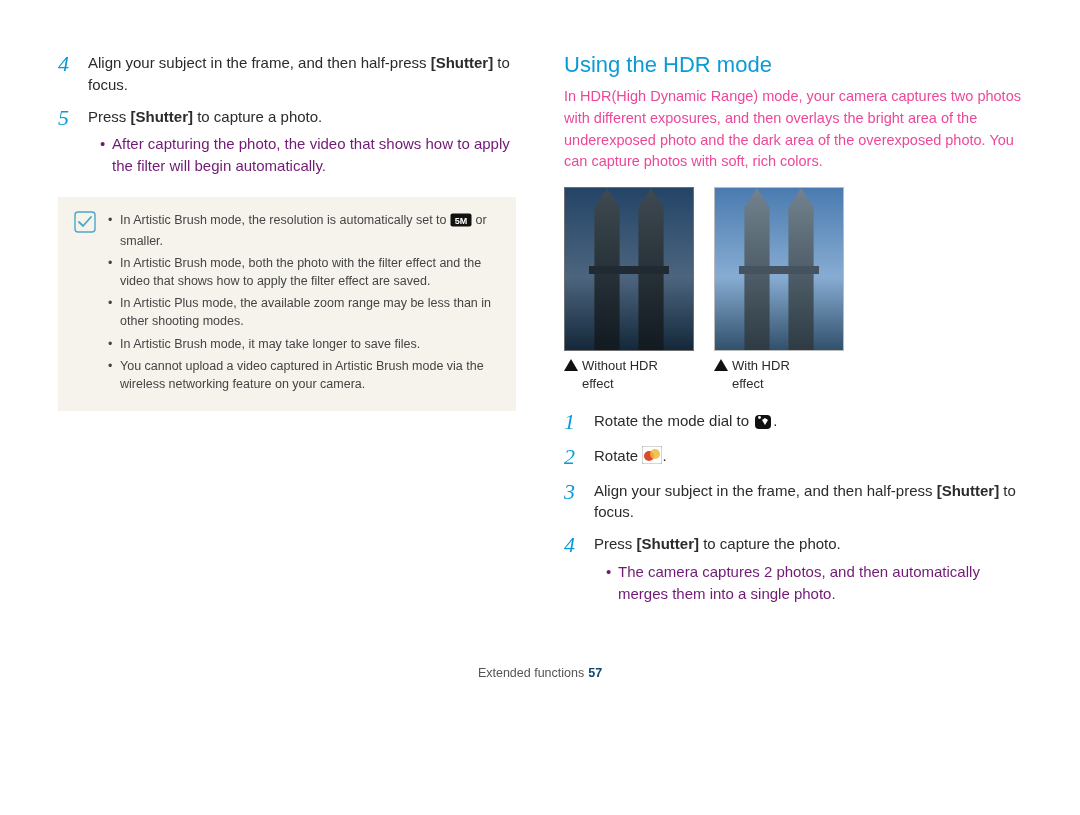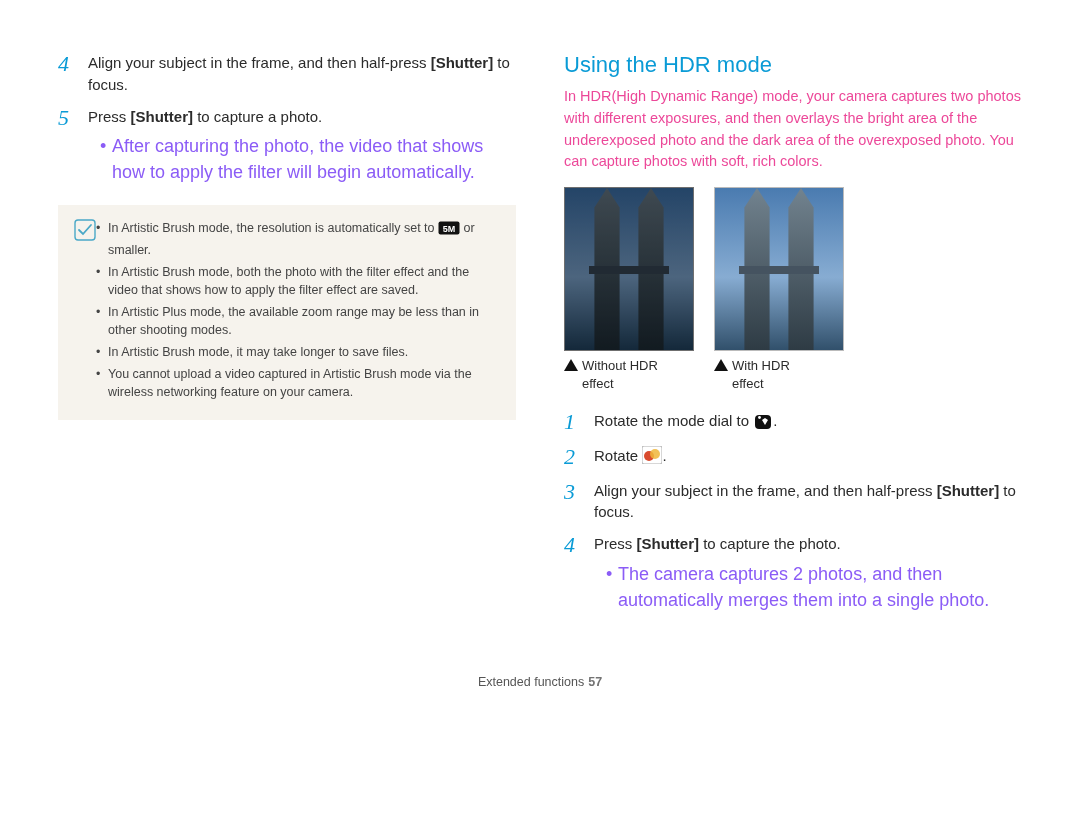--- a/index.html
+++ b/index.html
@@ -52,36 +52,37 @@
   }
   .step-body .bold { font-weight: bold; }
   .sub-bullets {
     margin: 6px 0 0 12px;
     padding: 0;
     list-style: none;
   }
   .sub-bullets li {
     position: relative;
     padding-left: 12px;
-    font-size: 18px;
-    color: #8b5cf6;
+    font-size: 15px;
+    color: #701a75;
     line-height: 1.45;
     margin-bottom: 2px;
   }
   .sub-bullets li::before {
     content: "•";
     position: absolute;
     left: 0;
     top: 0;
   }
   .note-box {
     background: #f6f3ed;
     padding: 14px 16px 14px 16px;
     margin-top: 18px;
     display: flex;
+    gap: 12px;
   }
   .note-icon {
     flex: 0 0 22px;
     height: 22px;
   }
   .note-list {
     list-style: none;
     margin: 0;
     padding: 0;
   }
@@ -165,21 +166,21 @@
   .inline-icon {
     display: inline-block;
     vertical-align: -3px;
   }
   .footer {
     text-align: center;
     font-size: 12.5px;
     color: #555;
     margin-top: 50px;
   }
-  .footer .pn { font-weight: bold; color: #737373; margin-left: 4px; }
+  .footer .pn { font-weight: bold; color: #0c4a6e; margin-left: 4px; }
 </style>
 </head>
 <body>
 
 <div class="page">
 
   <div class="cols">
 
     <div class="col">
 

